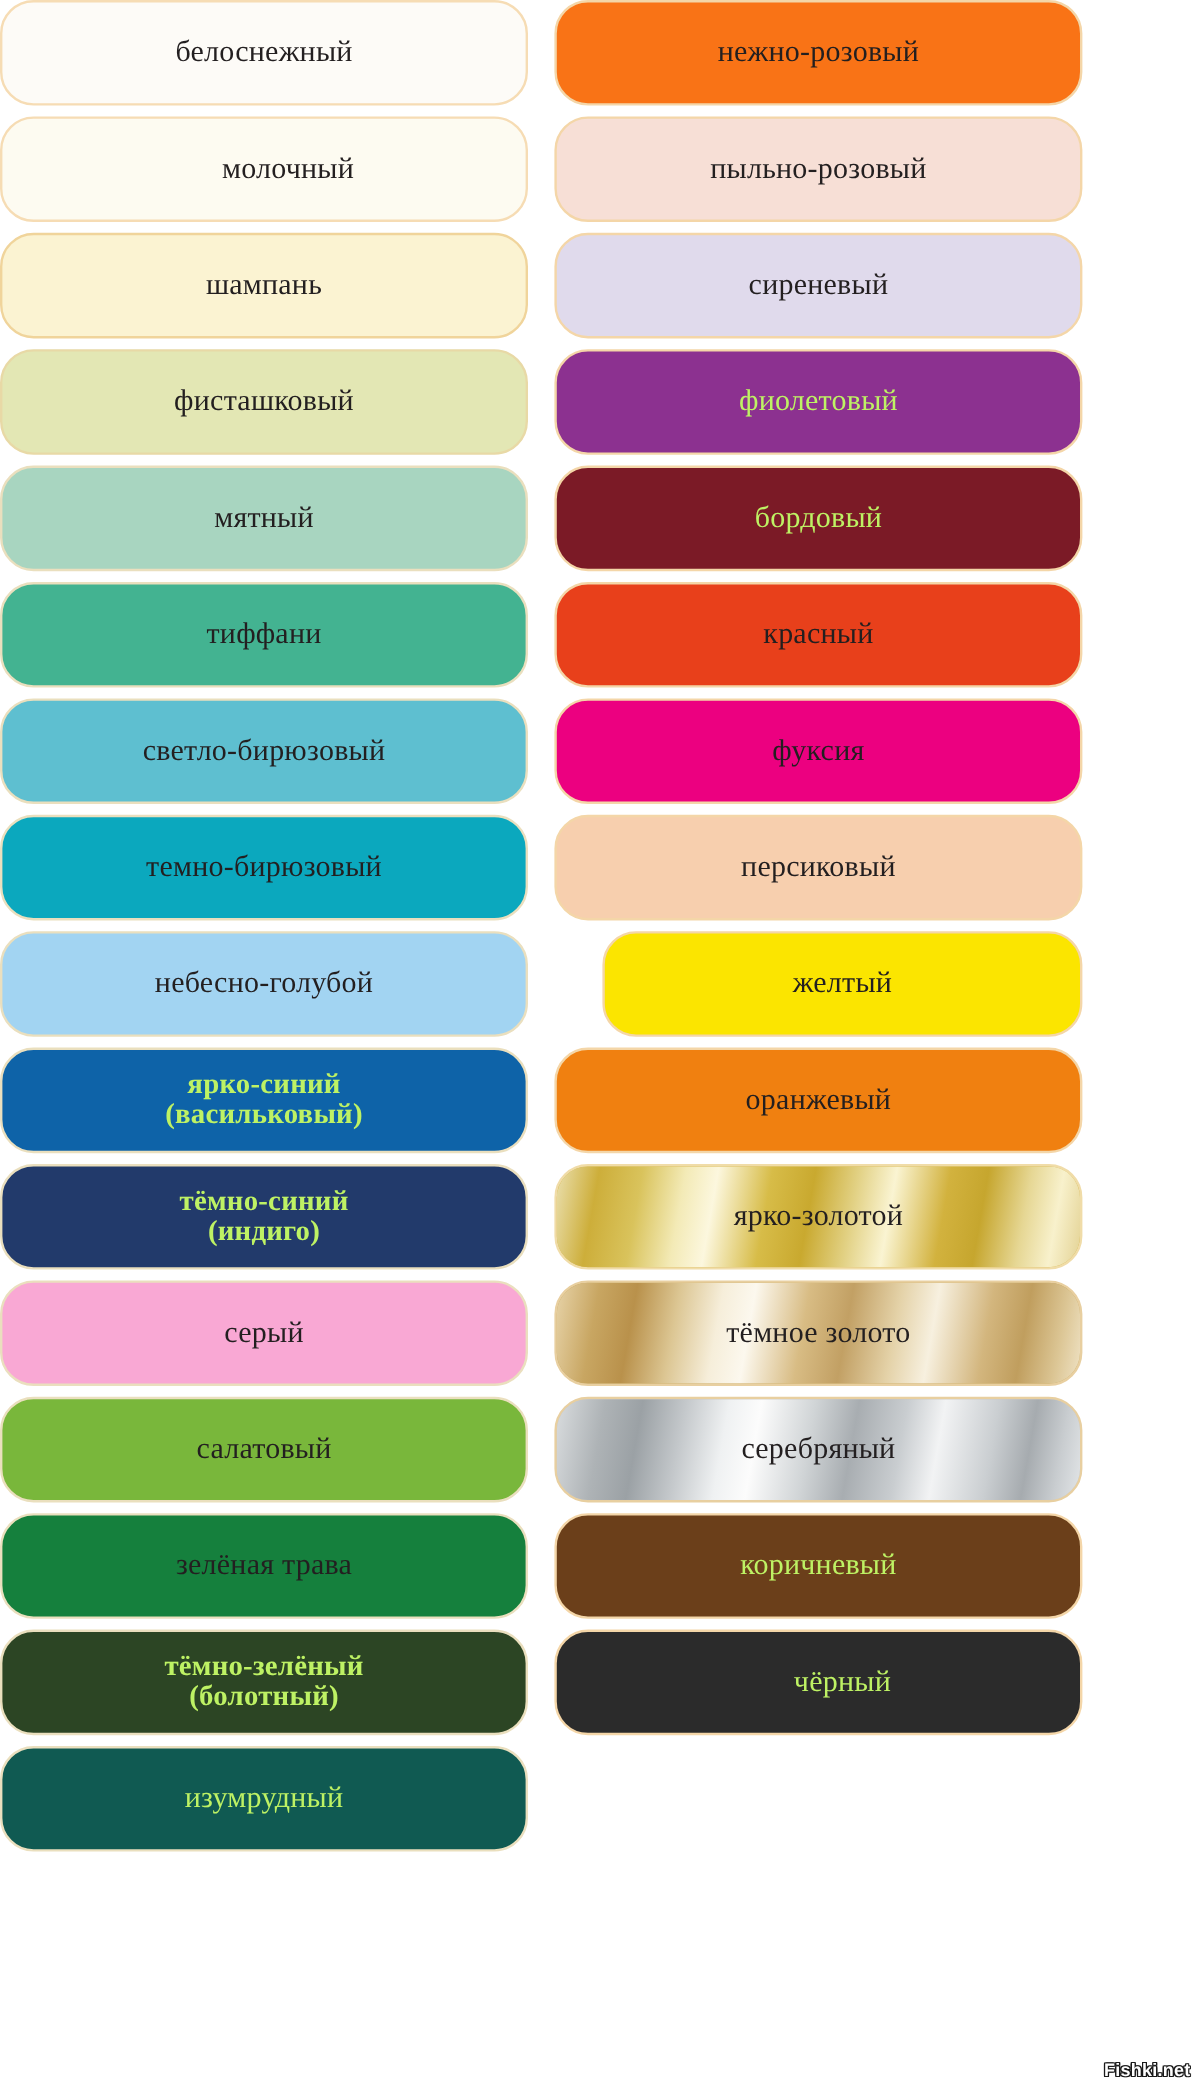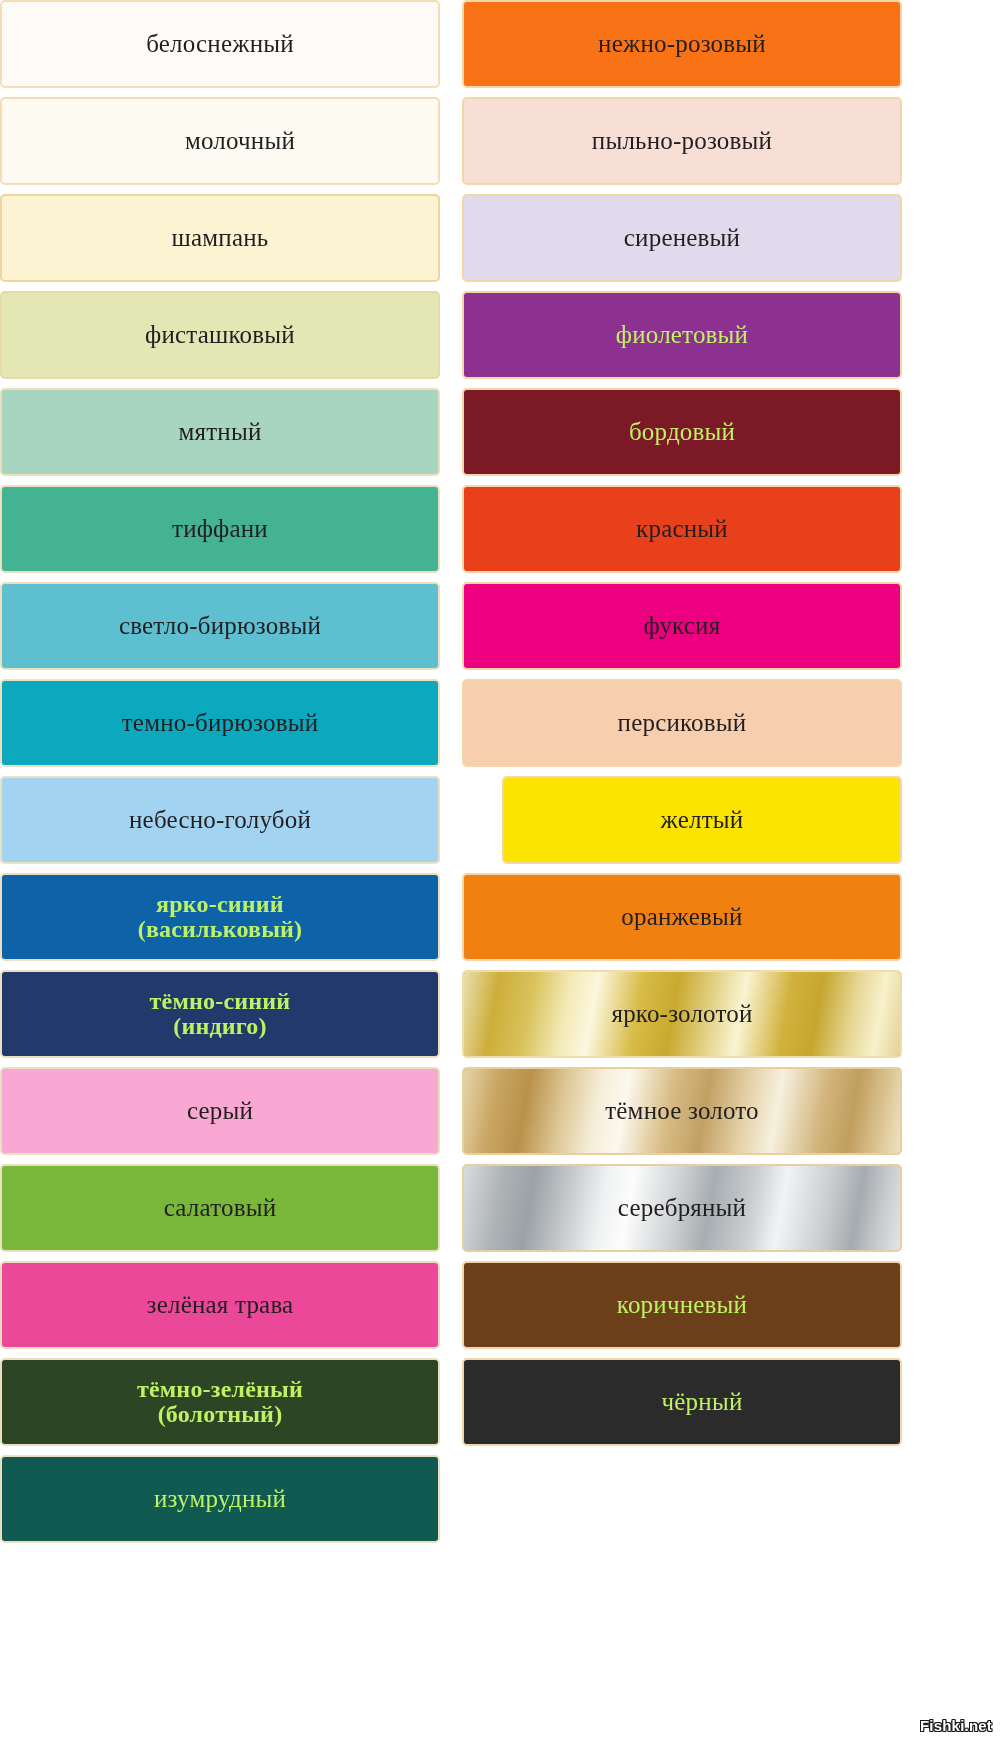--- a/index.html
+++ b/index.html
@@ -30,21 +30,21 @@
     width: 440px;
   }
   .column.left  { left: 0px;   width: 440px; }
   .column.right { left: 462px; width: 440px; }
 
   .swatch {
     position: relative;
     box-sizing: border-box;
     height: 88px;
     margin-bottom: 9px;
-    border-radius: 5px;
+    border-radius: 28px;
     border: 2px solid #f5d9b0;
     display: flex;
     align-items: center;
     justify-content: center;
     overflow: hidden;
   }
 
   .swatch .label {
     position: relative;
     z-index: 2;
@@ -125,21 +125,21 @@
       <div class="swatch dark twoline" style="background: rgb(34, 58, 107); border-color: rgb(234, 223, 190);">
         <div class="label">тёмно-синий
 (индиго)</div>
       </div>
       <div class="swatch light" style="background: #f9a8d4; border-color: rgb(234, 223, 190);">
         <div class="label">серый</div>
       </div>
       <div class="swatch light" style="background: rgb(121, 183, 59); border-color: rgb(234, 223, 190);">
         <div class="label">салатовый</div>
       </div>
-      <div class="swatch light" style="background: #ec4899; border-color: rgb(234, 223, 190);">
+      <div class="swatch light" style="background: #15803d; border-color: rgb(234, 223, 190);">
         <div class="label">зелёная трава</div>
       </div>
       <div class="swatch dark twoline" style="background: rgb(44, 69, 36); border-color: rgb(234, 223, 190);">
         <div class="label">тёмно-зелёный
 (болотный)</div>
       </div>
       <div class="swatch dark" style="background: rgb(16, 90, 82); border-color: rgb(234, 223, 190);">
         <div class="label">изумрудный</div>
       </div>
     </div>

